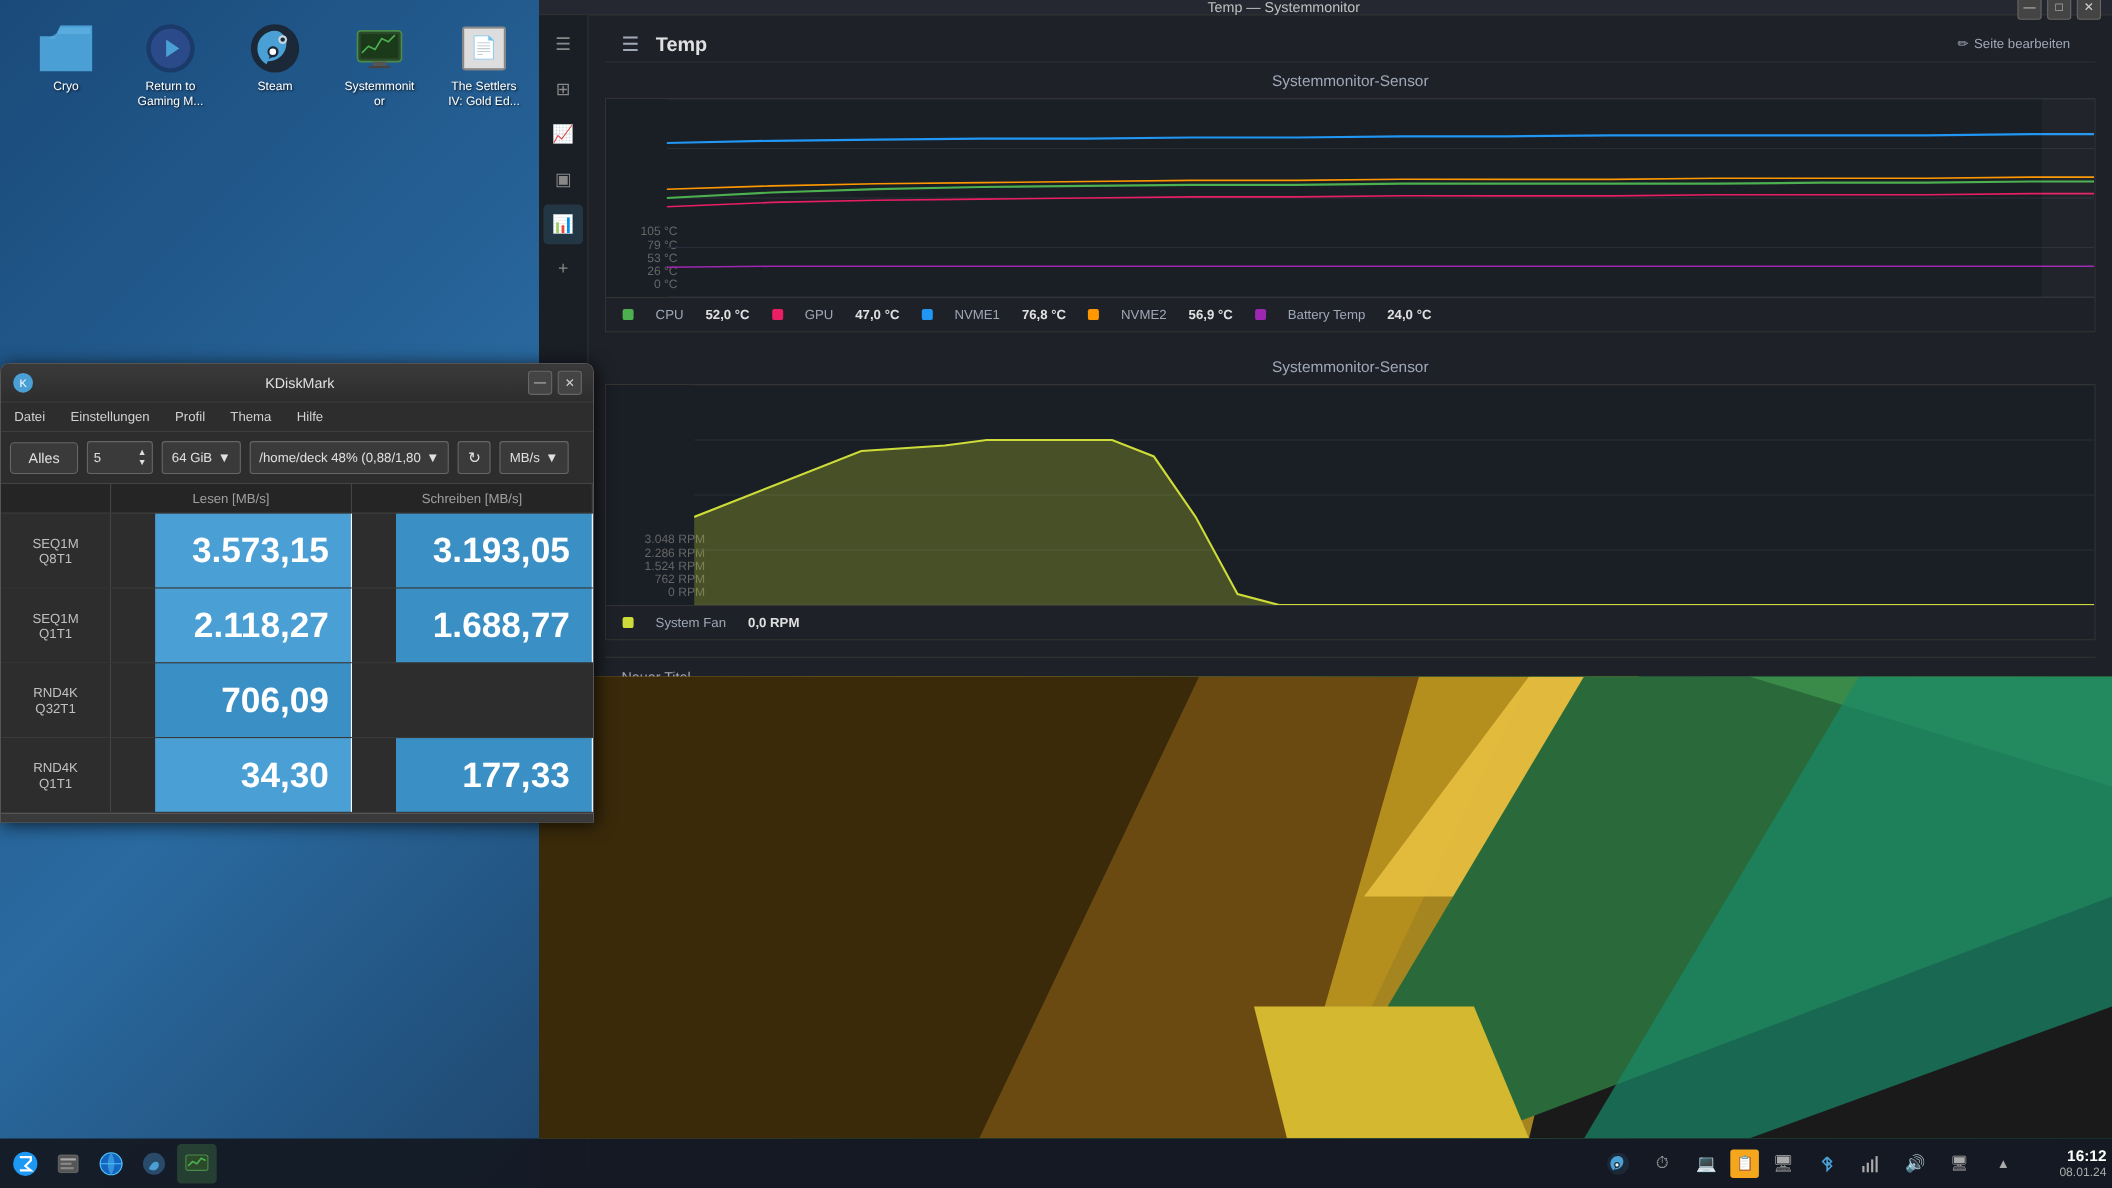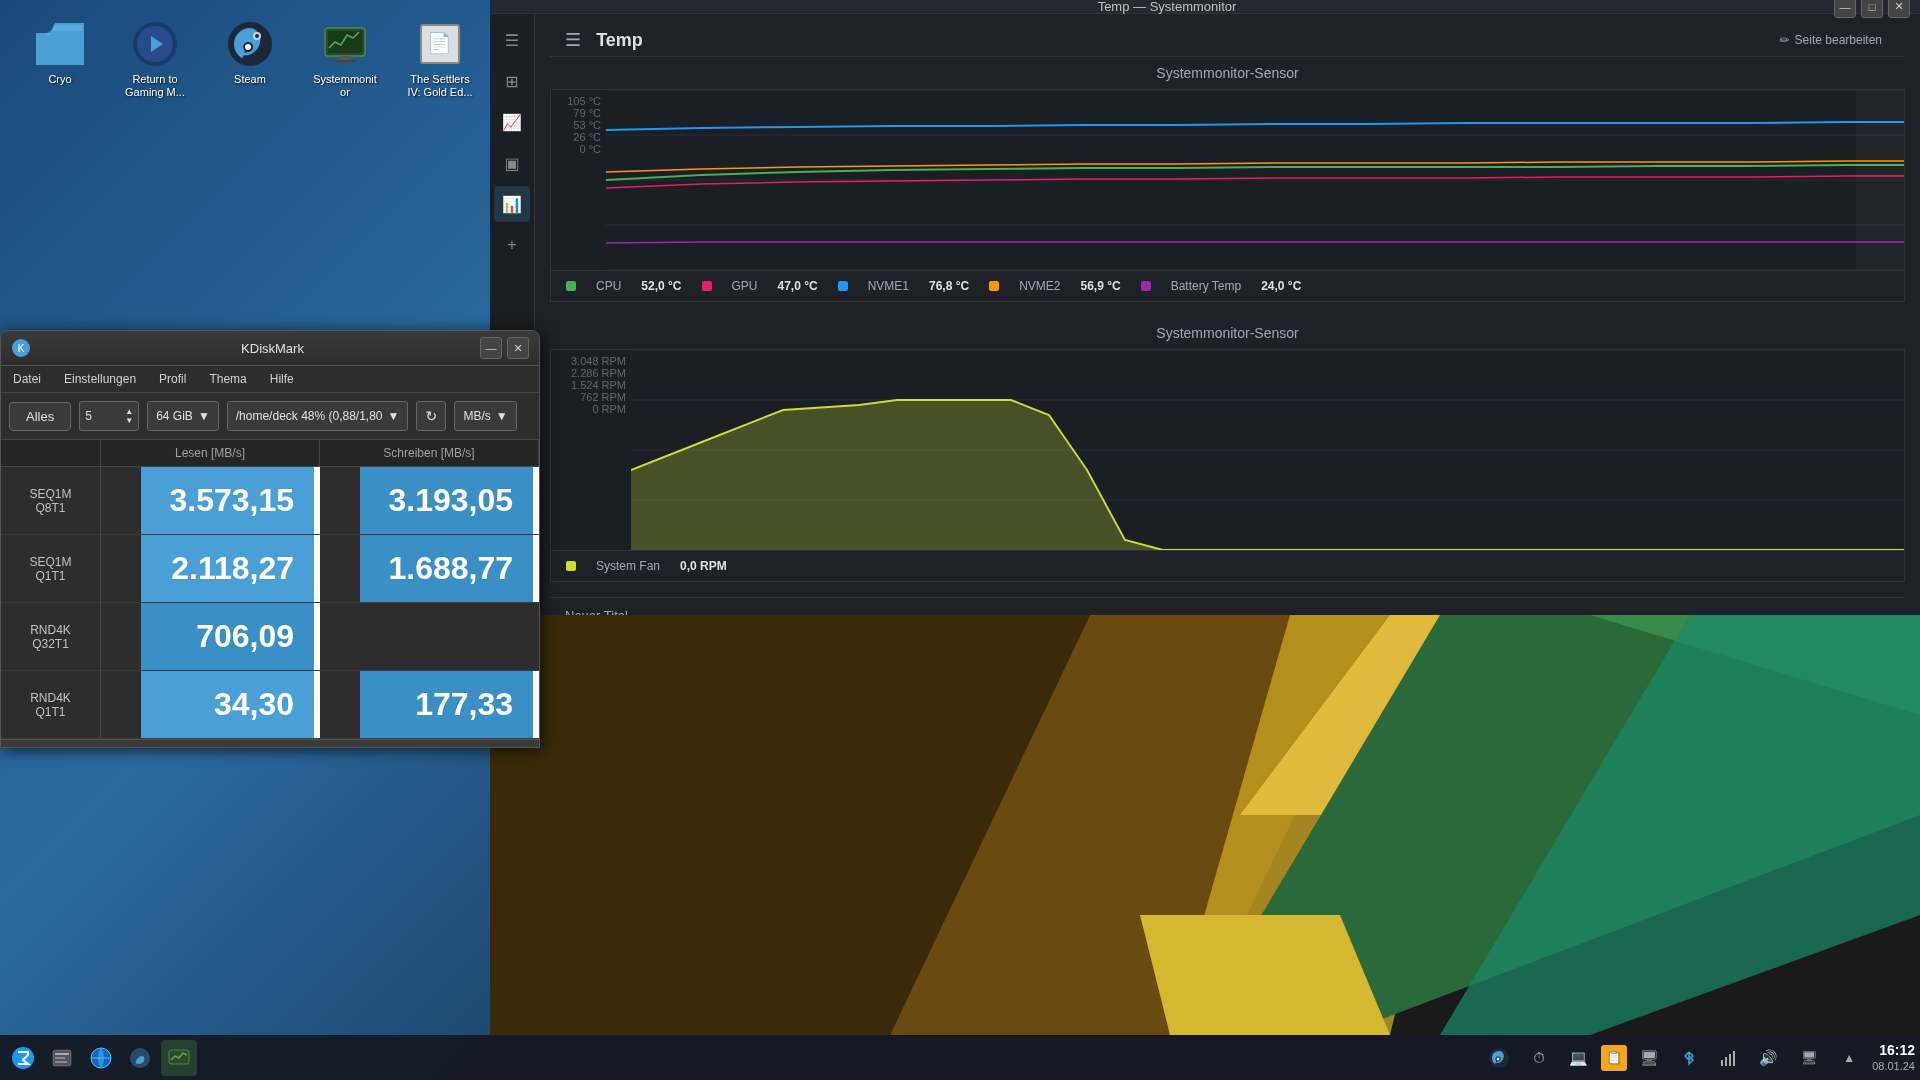--- a/index.html
+++ b/index.html
@@ -93,20 +93,21 @@
       display: flex;
       align-items: center;
       gap: 5px;
       color: white;
       font-size: 12px;
     }
 
     .taskbar-clock {
       text-align: right;
       line-height: 1.3;
+      margin-left: 28px;
     }
 
     .taskbar-sys-icons {
       display: flex;
       align-items: center;
       gap: 4px;
     }
 
     
     .kdiskmark-window {
@@ -275,21 +276,21 @@
 
     .bench-value {
       background: #4a9fd4;
       color: white;
       font-size: 32px;
       font-weight: bold;
       display: flex;
       align-items: center;
       justify-content: flex-end;
       padding: 15px 20px;
-      border-right: 6px solid #ffffff;
+      border-right: 1px solid #ffffff;
     }
 
     .bench-value.write {
       background: #3a8fc4;
       align-items: flex-end;
     }
 
     .window-progressbar {
       height: 8px;
       background: #3a3a3a;
@@ -384,27 +385,27 @@
 
     .chart-area {
       height: 180px;
       position: relative;
       overflow: hidden;
       background: #1a1e25;
     }
 
     .chart-y-labels {
       position: absolute;
-      left: 0;
+      left: 15px;
       top: 0;
       bottom: 0;
       width: 55px;
       display: flex;
       flex-direction: column;
-      justify-content: flex-start;
+      justify-content: flex-end;
       padding: 5px 5px;
     }
 
     .chart-y-label {
       color: #666;
       font-size: 11px;
       text-align: right;
     }
 
     .chart-plot {

